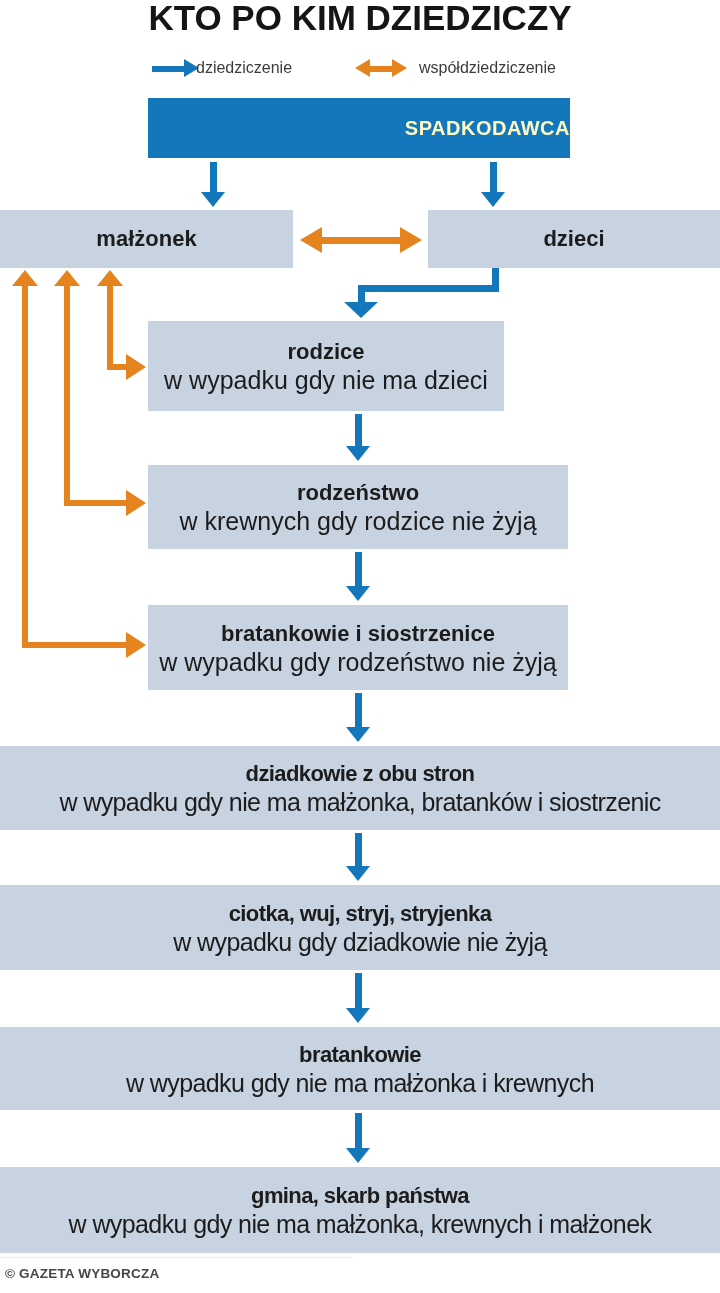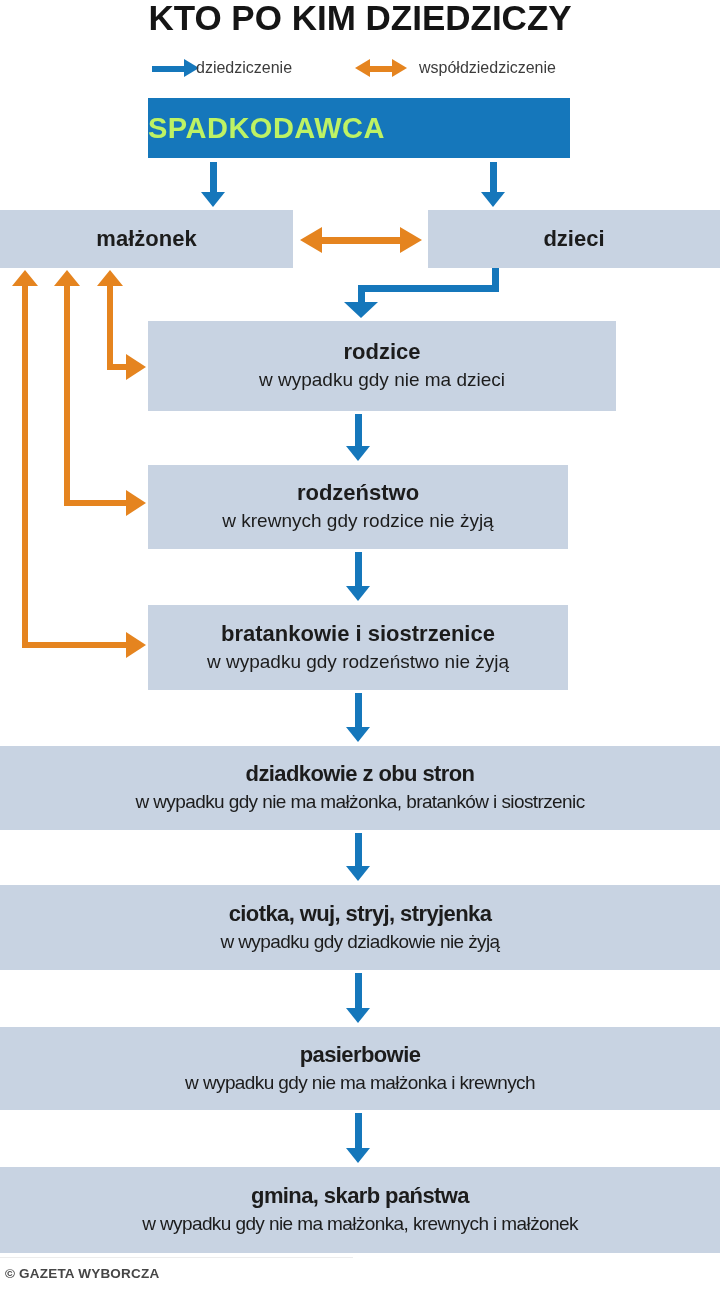--- a/index.html
+++ b/index.html
@@ -15,25 +15,25 @@
          color:#151515;letter-spacing:0px;white-space:nowrap;}
   
   .lg-label{top:57px;font-size:16px;line-height:22px;color:var(--legend-text);white-space:nowrap;}
   .hline{background:var(--blue);}
   .oline{background:var(--orange);}
   .tri{width:0;height:0;}
   
   .node{background:var(--node);color:var(--text);display:flex;flex-direction:column;
         align-items:center;justify-content:center;text-align:center;}
   .node .t{font-weight:bold;font-size:22px;line-height:28px;}
-  .node .c{font-size:19px;line-height:28px;}
+  .node .c{font-size:25px;line-height:28px;}
   .node.wide .t,.node.wide .c{letter-spacing:-0.6px;}
   .node.single{font-weight:bold;font-size:22px;}
-  #node-spadkodawca{background:var(--blue);color:#bef264;font-weight:bold;font-size:29px;
-        letter-spacing:0.5px;display:flex;align-items:center;justify-content:flex-start;}
+  #node-spadkodawca{background:var(--blue);color:#fef9c3;font-weight:bold;font-size:20px;
+        letter-spacing:0.5px;display:flex;align-items:center;justify-content:flex-end;}
   
   .bline{background:var(--blue);}
   .bhead-down{border-left:12px solid transparent;border-right:12px solid transparent;
               border-top:15px solid var(--blue);}
   .bhead-down-big{border-left:17px solid transparent;border-right:17px solid transparent;
               border-top:16px solid var(--blue);}
   .bhead-right{border-top:9px solid transparent;border-bottom:9px solid transparent;
               border-left:15px solid var(--blue);}
   
   .ohead-up{border-left:13px solid transparent;border-right:13px solid transparent;
@@ -101,21 +101,21 @@
   <div class="abs tri ohead-up" style="left:54px;top:270px;"></div>
   <div class="abs oline" style="left:64px;top:284px;width:6px;height:222px;"></div>
   <div class="abs oline" style="left:64px;top:500px;width:62px;height:6px;"></div>
   <div class="abs tri ohead-right" style="left:126px;top:490px;"></div>
 
   <div class="abs tri ohead-up" style="left:97px;top:270px;"></div>
   <div class="abs oline" style="left:107px;top:284px;width:6px;height:86px;"></div>
   <div class="abs oline" style="left:107px;top:364px;width:19px;height:6px;"></div>
   <div class="abs tri ohead-right" style="left:126px;top:354px;"></div>
 
-  <div class="abs node" style="left:148px;top:321px;width:468px;height:90px;">
+  <div class="abs node" style="left:148px;top:321px;width:356px;height:90px;">
     <div class="t">rodzice</div>
     <div class="c">w wypadku gdy nie ma dzieci</div>
   </div>
   <div class="abs node" style="left:148px;top:465px;width:420px;height:84px;">
     <div class="t">rodzeństwo</div>
     <div class="c">w krewnych gdy rodzice nie żyją</div>
   </div>
   <div class="abs node" style="left:148px;top:605px;width:420px;height:85px;">
     <div class="t">bratankowie i siostrzenice</div>
     <div class="c">w wypadku gdy rodzeństwo nie żyją</div>
@@ -136,21 +136,21 @@
 
   <div class="abs node wide" style="left:0;top:885px;width:720px;height:85px;">
     <div class="t">ciotka, wuj, stryj, stryjenka</div>
     <div class="c">w wypadku gdy dziadkowie nie żyją</div>
   </div>
   <div class="abs node wide" style="left:0;top:746px;width:720px;height:84px;">
     <div class="t">dziadkowie z obu stron</div>
     <div class="c">w wypadku gdy nie ma małżonka, bratanków i siostrzenic</div>
   </div>
   <div class="abs node wide" style="left:0;top:1027px;width:720px;height:83px;">
-    <div class="t">pasierbowie</div>
+    <div class="t">bratankowie</div>
     <div class="c">w wypadku gdy nie ma małżonka i krewnych</div>
   </div>
   <div class="abs node wide" style="left:0;top:1167px;width:720px;height:86px;">
     <div class="t">gmina, skarb państwa</div>
     <div class="c">w wypadku gdy nie ma małżonka, krewnych i małżonek</div>
   </div>
 
   <div id="divider" class="abs" style="left:0;top:1257px;width:353px;height:1px;"></div>
   <div id="footer" class="abs">© GAZETA WYBORCZA</div>
 

